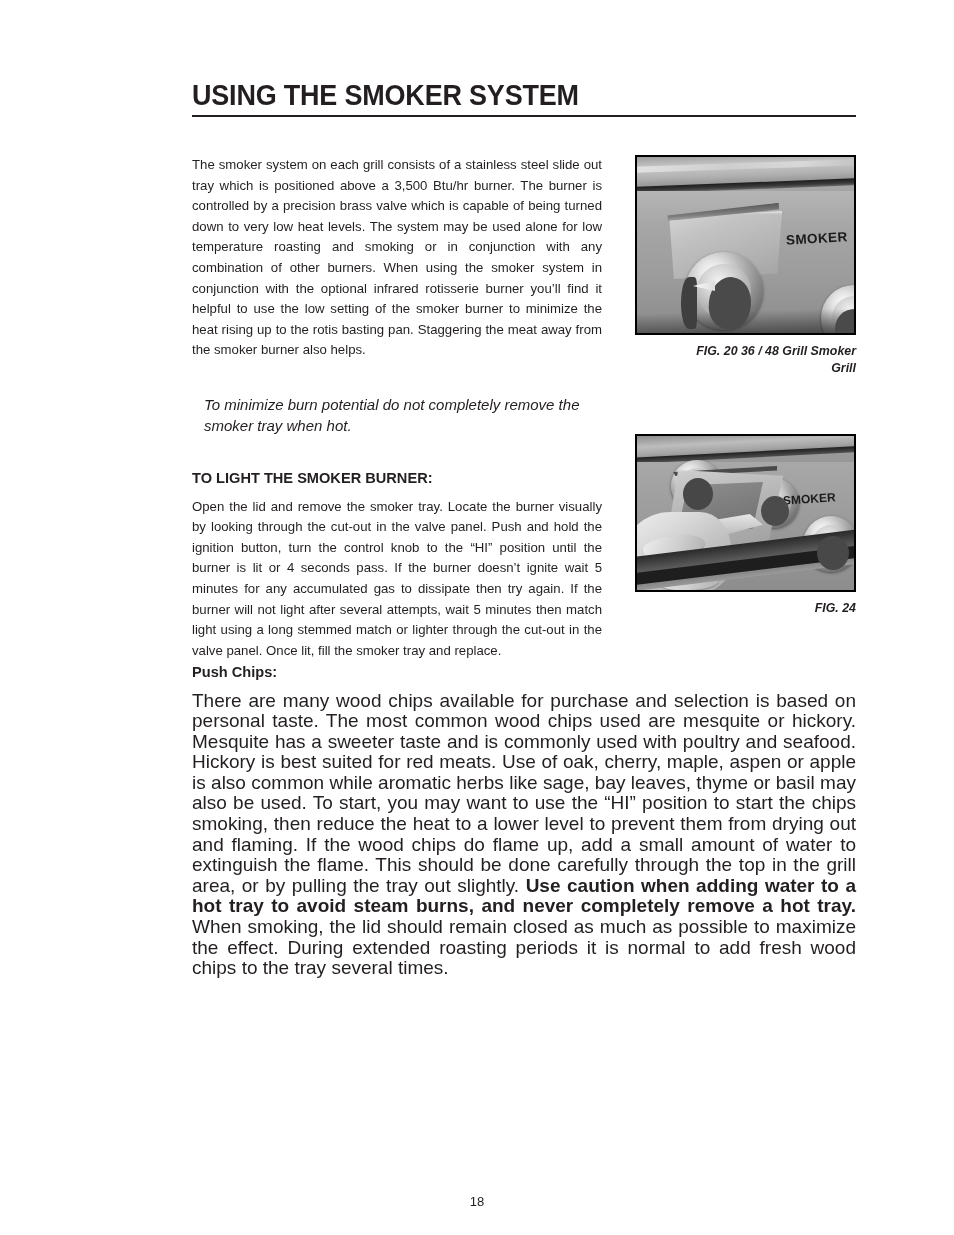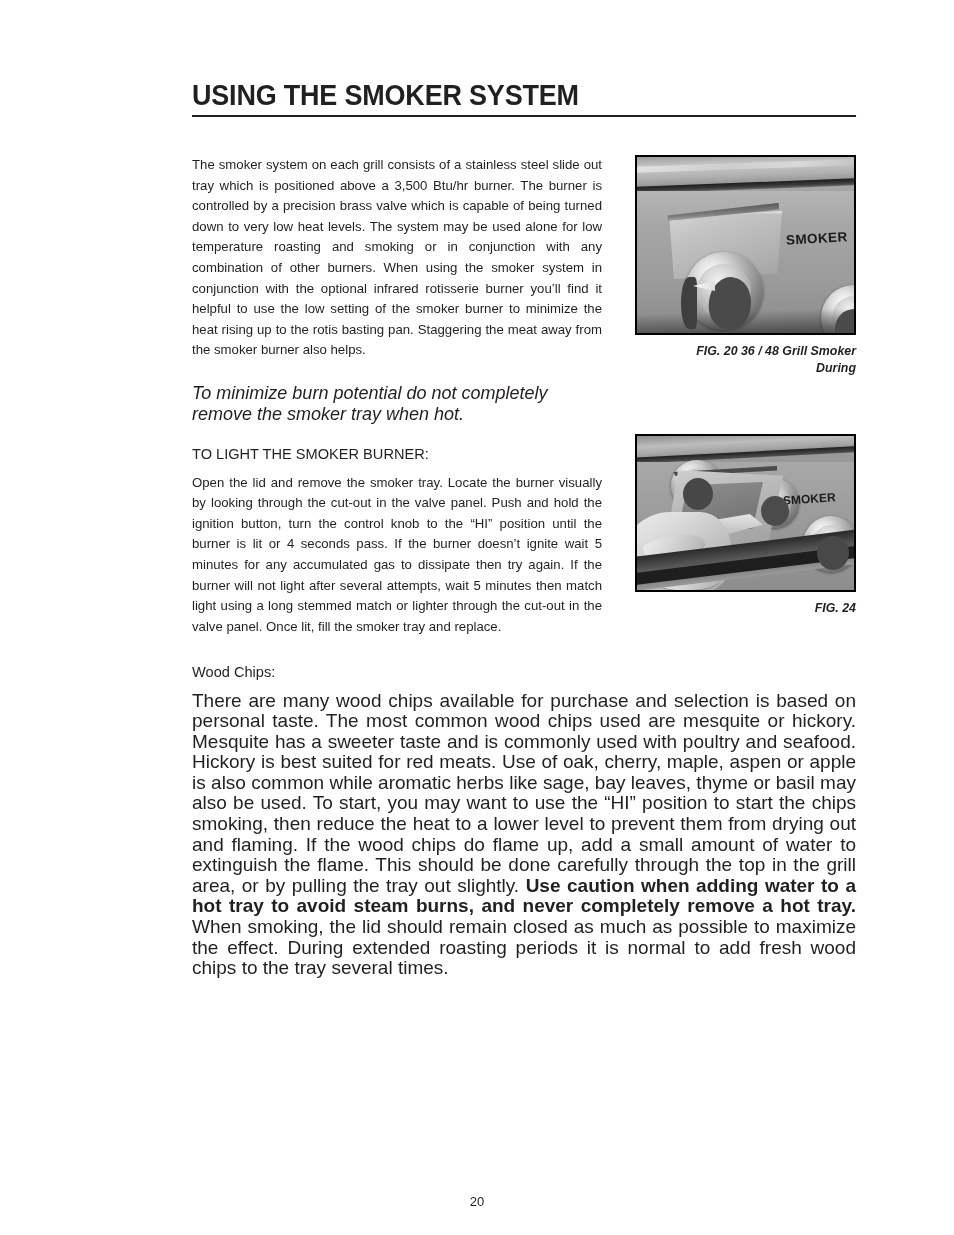--- a/index.html
+++ b/index.html
@@ -56,31 +56,31 @@
   }
   p.body {
     margin: 0;
     font-size: 13.2px;
     line-height: 20.6px;
     text-align: justify;
     color: #231f20;
   }
   p.body.j { text-align: justify; }
   .note-italic {
-    margin: 0;
-    font-size: 18px;
+    margin: 12px;
+    font-size: 15px;
     line-height: 20.6px;
     font-style: italic;
     color: #231f20;
     text-align: left;
   }
   h2.section {
     margin: 0;
     font-size: 14.6px;
-    font-weight: normal;
+    font-weight: bold;
     color: #231f20;
     letter-spacing: 0px;
     line-height: 1.2;
   }
   .gap-22 { height: 22px; }
   .gap-9  { height: 9px; }
 
   
   .full-block {
     position: absolute;
@@ -349,21 +349,21 @@
     <div class="gap-22"></div>
 
     <h2 class="section">TO LIGHT THE SMOKER BURNER:</h2>
 
     <div class="gap-9"></div>
 
     <p class="body j">Open the lid and remove the smoker tray.  Locate the burner visually by looking through the cut-out in the valve panel. Push and hold the ignition button, turn the control knob to the “HI” position until the burner is lit or 4 seconds pass.  If the burner doesn’t ignite wait 5 minutes for any accumulated gas to dissipate then try again.  If the burner will not light after several attempts, wait 5 minutes then match light using a long stemmed match or lighter through the cut-out in the valve panel.  Once lit, fill the smoker tray and replace.</p>
   </div>
 
   <div class="full-block">
-    <h2 class="section">Wood Chips:</h2>
+    <h2 class="section">Push Chips:</h2>
 
     <div class="gap-9"></div>
 
     <p class="body j"><span>There are many wood chips available for purchase and selection is based on personal taste.  The most common wood chips used are mesquite or hickory.  Mesquite has a sweeter taste and is commonly used with poultry and seafood.  Hickory is best suited for red meats.  Use of oak, cherry, maple, aspen or apple is also common while aromatic herbs like sage, bay leaves, thyme or basil may also be used.  To start, you may want to use the “HI” position to start the chips smoking, then reduce the heat to a lower level to prevent them from drying out and flaming.  If the wood chips do flame up, add a small amount of water to extinguish the flame.  This should be done carefully through the top in the grill area, or by pulling the tray out slightly.  </span><b>Use caution when adding water to a hot tray to avoid steam burns, and never completely remove a hot tray.</b><span>  When smoking, the lid should remain closed as much as possible to maximize the effect.  During extended roasting periods it is normal to add fresh wood chips to the tray several times.</span></p>
   </div>
 
   <div class="figure" id="fig20">
     <div class="photo">
       <div class="p1-bg"></div>
       <div class="p1-toprail"></div>
@@ -376,21 +376,21 @@
       <div class="p1-knob-dark-left"></div>
       <div class="p1-knob-shadow"></div>
       <div class="p1-knob-tick"></div>
       <div class="knob p1-knob-right"></div>
       <div class="p1-knob-right-shadow"></div>
       <div class="p1-smoker">SMOKER</div>
       <div class="p1-bottom-shadow"></div>
     </div>
     <div class="fig-caption">
       <span>FIG. 20  36 / 48  Grill Smoker</span><br>
-      <span>During</span>
+      <span>Grill</span>
     </div>
   </div>
 
   <div class="figure" id="fig21">
     <div class="photo">
       <div class="p2-bg"></div>
       <div class="p2-toprail"></div>
       <div class="p2-darkline"></div>
       <div class="p2-panel"></div>
       <div class="knob p2-knobL"></div>
@@ -409,15 +409,15 @@
       <div class="p2-finger3"></div>
       <div class="p2-smoker">SMOKER</div>
       <div class="p2-bottom-rail"></div>
       <div class="p2-bottom-dark"></div>
     </div>
     <div class="fig-caption">
       <span>FIG. 24</span>
     </div>
   </div>
 
-  <div class="page-number">20</div>
+  <div class="page-number">18</div>
 
 </div>
 
 </body></html>

